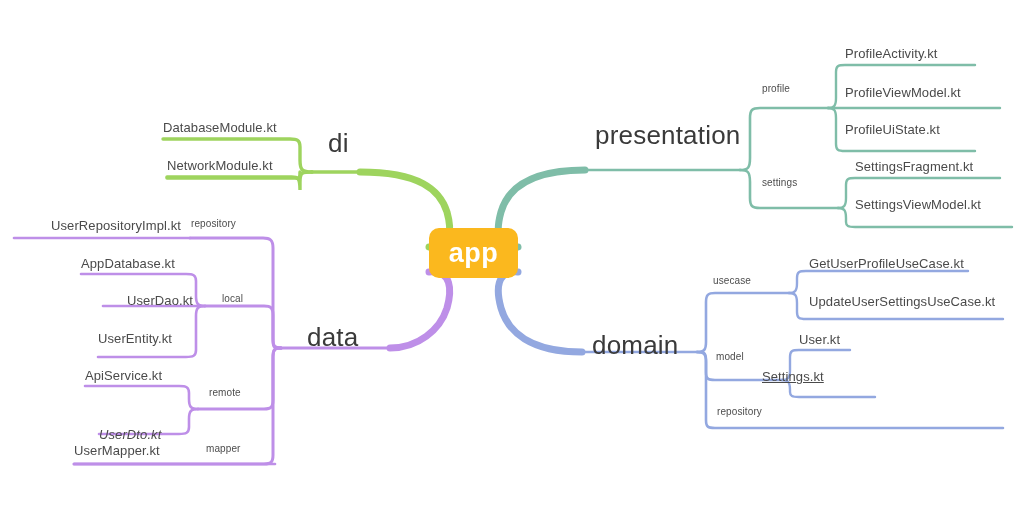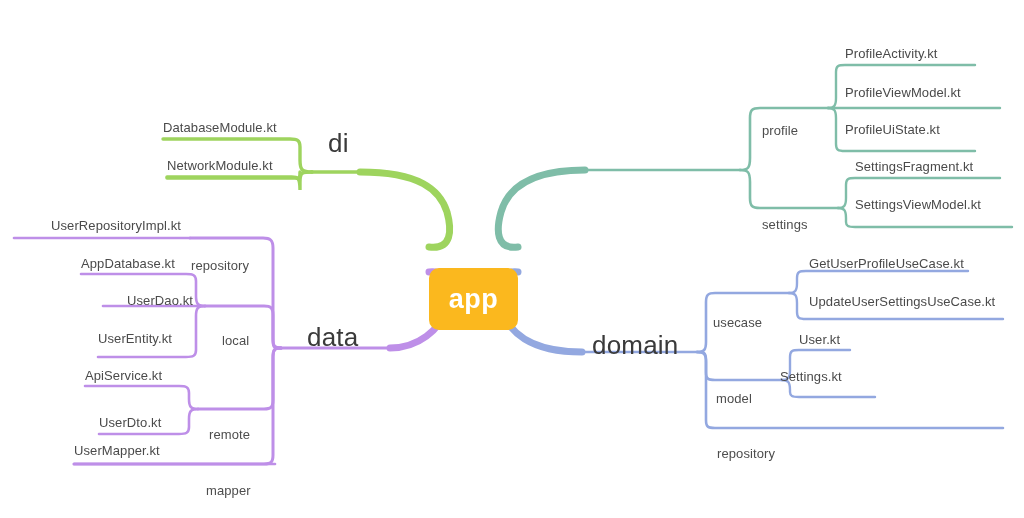--- a/index.html
+++ b/index.html
@@ -2,21 +2,21 @@
 <html><head>
 <meta charset="utf-8">
 <style>
   html,body{margin:0;padding:0;background:#ffffff;}
   body{width:1024px;height:518px;overflow:hidden;
        font-family:"Liberation Sans","DejaVu Sans",sans-serif;}
   #stage{position:relative;width:1024px;height:518px;background:#fff;}
   svg.links{position:absolute;left:0;top:0;width:1024px;height:518px;overflow:visible;}
   .lbl{position:absolute;white-space:nowrap;color:#4a4a4a;font-size:13px;
        line-height:1;letter-spacing:.1px;}
-  .lbl.mid{color:#4d4d4d;font-size:13px;margin-top:40px;}
+  .lbl.mid{color:#4d4d4d;font-size:10px;}
   .lbl.main{font-weight:normal;font-size:26px;color:#3a3a3a;letter-spacing:.2px;}
   .root{position:absolute;display:flex;align-items:center;justify-content:center;
         border-radius:10px;color:#fff;font-weight:bold;font-size:27px;letter-spacing:.5px;}
 </style>
 </head>
 <body>
 
 <div id="stage">
 
   <svg class="links" viewBox="0 0 1024 518" xmlns="http://www.w3.org/2000/svg">
@@ -98,26 +98,27 @@
       <path d="M789 293 C 795 293, 797 295, 797 303 L 797 312
                C 797 318, 799 319, 806 319 L 1003 319" stroke-width="2.4"></path>
 
       <path d="M782 380 C 788 380, 790 378, 790 370 L 790 357
                C 790 351, 792 350, 799 350 L 850 350" stroke-width="2.4"></path>
       <path d="M782 380 C 788 380, 790 382, 790 390 L 790 392
                C 790 396, 792 397, 799 397 L 875 397" stroke-width="2.4"></path>
     </g>
   </svg>
 
-  <div class="root" id="rootNode" style="left: 429px; top: 228px; width: 89px; height: 62px; background: rgb(251, 184, 30); color: rgb(255, 255, 255); margin-top: 40px;">
+  <div class="root" id="rootNode" style="left: 429px; top: 228px; width: 89px; height: 50px; background: rgb(251, 184, 30); color: rgb(255, 255, 255);">
     <span>app</span>
   </div>
 
   <div class="lbl main" style="left:328px;top:130px;">di</div>
 
+  <div class="lbl main" style="left:595px;top:122px;">presentation</div>
 
   <div class="lbl main" style="left:307px;top:324px;">data</div>
 
   <div class="lbl main" style="left:592px;top:332px;">domain</div>
 
   <div class="lbl" style="left:163px;top:121px;">DatabaseModule.kt</div>
   <div class="lbl" style="left:167px;top:159px;">NetworkModule.kt</div>
 
   <div class="lbl mid" style="left:762px;top:84px;">profile</div>
   <div class="lbl mid" style="left:762px;top:178px;">settings</div>
@@ -134,28 +135,28 @@
   <div class="lbl mid" style="left:209px;top:388px;">remote</div>
   <div class="lbl mid" style="left:206px;top:444px;text-align:right;">mapper</div>
 
   <div class="lbl" style="left:14px;top:219px;margin-left:37px;">UserRepositoryImpl.kt</div>
 
   <div class="lbl" style="left:81px;top:257px;">AppDatabase.kt</div>
   <div class="lbl" style="left:103px;top:294px;margin-left:24px;">UserDao.kt</div>
   <div class="lbl" style="left:98px;top:332px;">UserEntity.kt</div>
 
   <div class="lbl" style="left:85px;top:369px;">ApiService.kt</div>
-  <div class="lbl" style="left:99px;top:416px;">UserDto.kt</div>
+  <div class="lbl" style="left:99px;top:428px;font-style:italic;">UserDto.kt</div>
 
   <div class="lbl" style="left:74px;top:444px;">UserMapper.kt</div>
 
   <div class="lbl mid" style="left:713px;top:276px;">usecase</div>
   <div class="lbl mid" style="left:716px;top:352px;">model</div>
   <div class="lbl mid" style="left:717px;top:407px;">repository</div>
 
   <div class="lbl" style="left:809px;top:257px;">GetUserProfileUseCase.kt</div>
   <div class="lbl" style="left:809px;top:295px;">UpdateUserSettingsUseCase.kt</div>
 
   <div class="lbl" style="left:799px;top:333px;">User.kt</div>
-  <div class="lbl" style="left:780px;top:370px;">Settings.kt</div>
+  <div class="lbl" style="left:762px;top:370px;text-decoration:underline;">Settings.kt</div>
 
 
 </div>
 
 </body></html>

